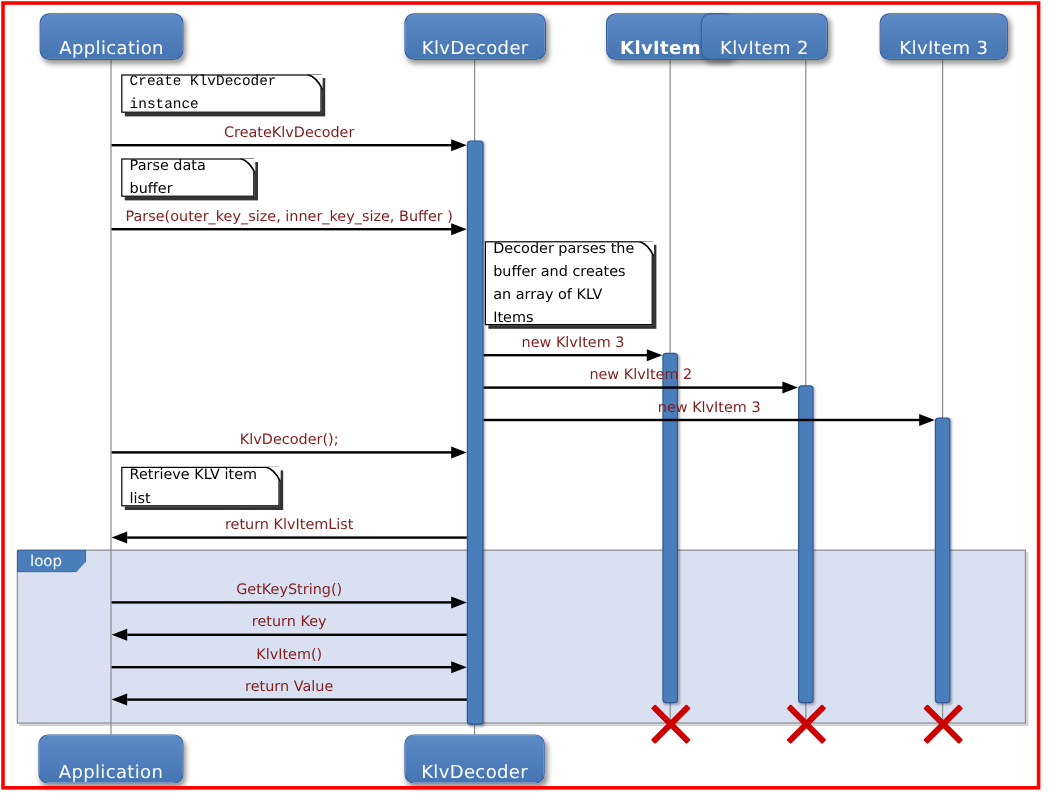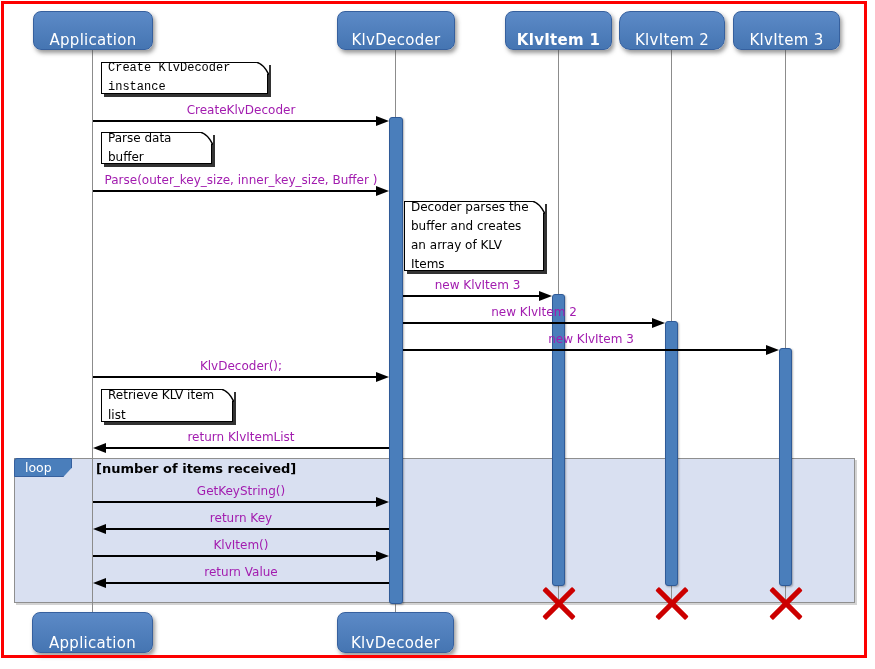--- a/index.html
+++ b/index.html
@@ -18,21 +18,21 @@
     box-shadow:2px 3px 4px rgba(70,70,70,0.55); box-sizing:border-box; letter-spacing:0.3px; }
 
   .activation { position:absolute; background:#4a7ebb; border:1px solid #2f5a97;
     border-radius:3px; box-sizing:border-box; box-shadow:1px 1px 2px rgba(0,0,0,0.3); }
 
   .msg-line { position:absolute; height:2px; background:#000000; }
   .head-r { position:absolute; width:0; height:0; border-top:5px solid transparent;
     border-bottom:5px solid transparent; border-left:13px solid #000000; }
   .head-l { position:absolute; width:0; height:0; border-top:5px solid transparent;
     border-bottom:5px solid transparent; border-right:13px solid #000000; }
-  .msg-label { position:absolute; height:16px; font-size:12px; color:#a21caf;
+  .msg-label { position:absolute; height:16px; font-size:12px; color:#7f1d1d;
     text-align:center; white-space:nowrap; }
 
   .note { position:absolute; background:#ffffff; border:1.5px solid #000000;
     box-shadow:3px 3px 0 rgba(0,0,0,0.8); box-sizing:border-box; font-size:12px;
     display:flex; align-items:center; justify-content:center; text-align:left;
     white-space:pre-line; line-height:1.6; padding:2px 6px; }
   .dogear { position:absolute; top:-1.5px; right:-1.5px; }
 
   .loop-frame { position:absolute; background:#d9e0f1; border:1.5px solid #8f8f8f;
     box-sizing:border-box; box-shadow:2px 2px 0 rgba(130,130,130,0.35); }
@@ -57,21 +57,20 @@
 
   <div class="lifeline" style="left:92px; top:50px; height:562px;"></div>
   <div class="lifeline" style="left:395px; top:50px; height:562px;"></div>
   <div class="lifeline" style="left:558px; top:50px; height:552px;"></div>
   <div class="lifeline" style="left:671px; top:50px; height:552px;"></div>
   <div class="lifeline" style="left:785px; top:50px; height:552px;"></div>
 
   <div class="loop-tab" style="left:14px; top:458px;">
     <span>loop</span>
   </div>
-  <div class="loop-guard" style="left:96px; top:461px;">[number of items received]</div>
 
   <div class="activation" style="left:389px; top:117px; width:14px; height:487px;"></div>
   <div class="activation" style="left:552px; top:294px; width:13px; height:292px;"></div>
   <div class="activation" style="left:665px; top:321px; width:13px; height:265px;"></div>
   <div class="activation" style="left:779px; top:348px; width:13px; height:238px;"></div>
 
   <div>
     <div class="msg-label" style="left:93px; width:296px; top:103px;">CreateKlvDecoder</div>
     <div class="msg-line" style="left:93px; top:120px; width:284px;"></div>
     <div class="head-r" style="left:376px; top:116px;"></div>
@@ -177,21 +176,21 @@
 
   <div class="participant" style="left:33px; top:11px; width:120px; height:39px;">
     <span>Application</span>
   </div>
   <div class="participant" style="left:337px; top:11px; width:118px; height:39px;">
     <span>KlvDecoder</span>
   </div>
   <div class="participant" style="left:505px; top:11px; width:107px; height:39px;font-weight:bold;">
     <span>KlvItem 1</span>
   </div>
-  <div class="participant" style="left:619px; top:11px; width:106px; height:39px;border-radius:11px;">
+  <div class="participant" style="left:584px; top:11px; width:106px; height:39px;">
     <span>KlvItem 2</span>
   </div>
   <div class="participant" style="left:733px; top:11px; width:107px; height:39px;">
     <span>KlvItem 3</span>
   </div>
 
   <div class="participant" style="left:32px; top:612px; width:121px; height:41px;">
     <span>Application</span>
   </div>
   <div class="participant" style="left:337px; top:612px; width:117px; height:41px;">

